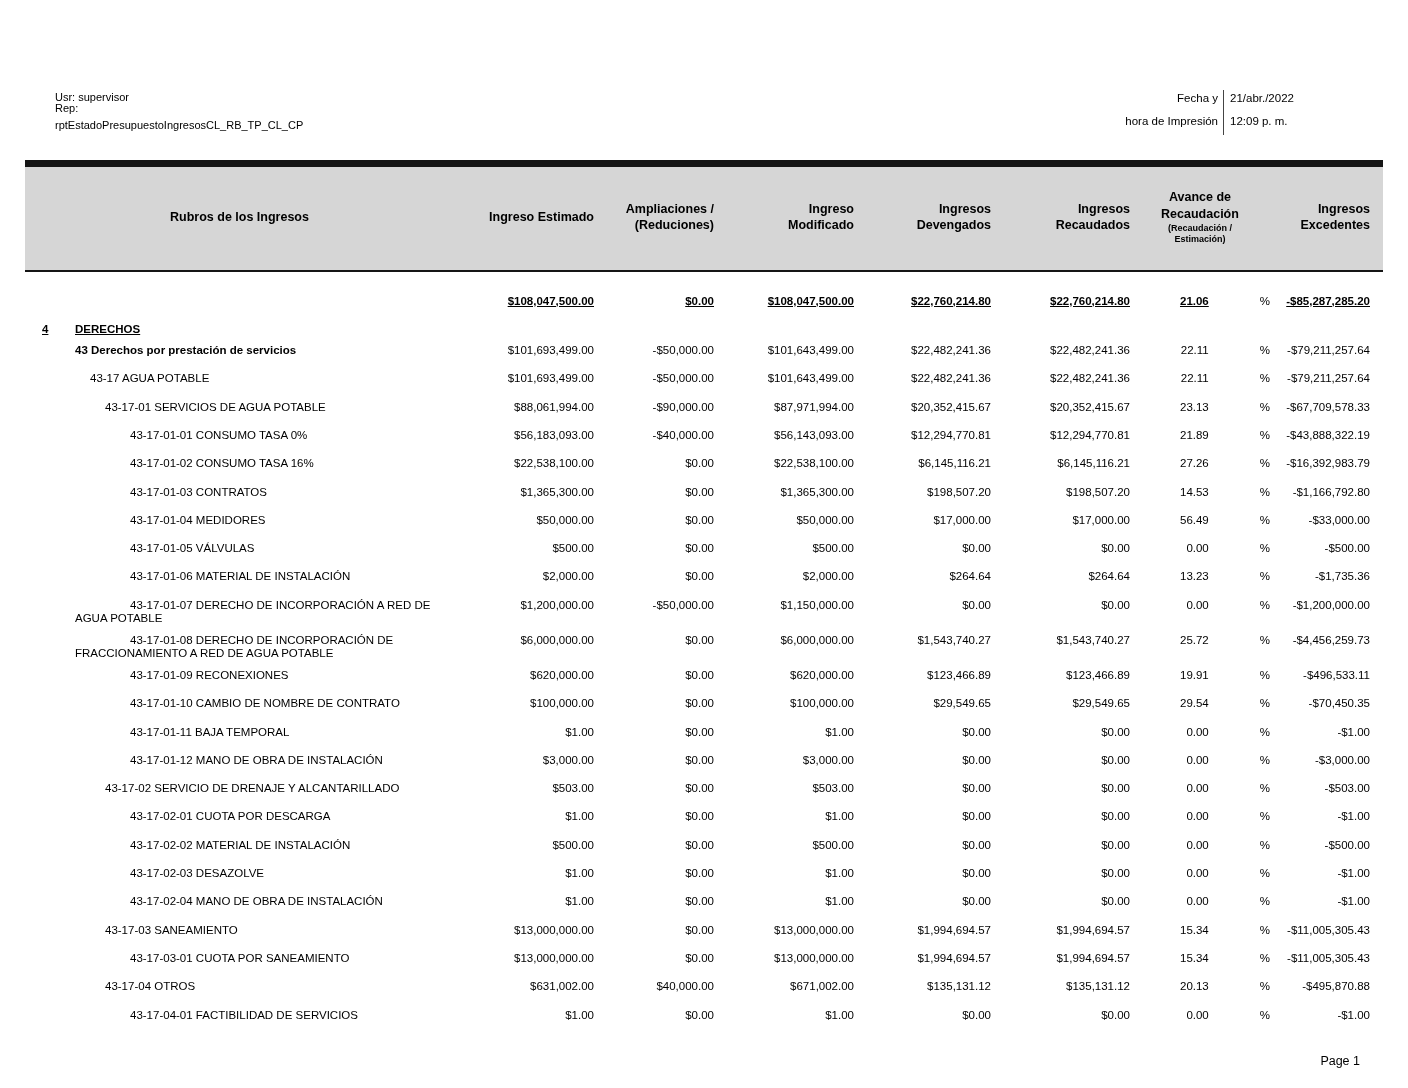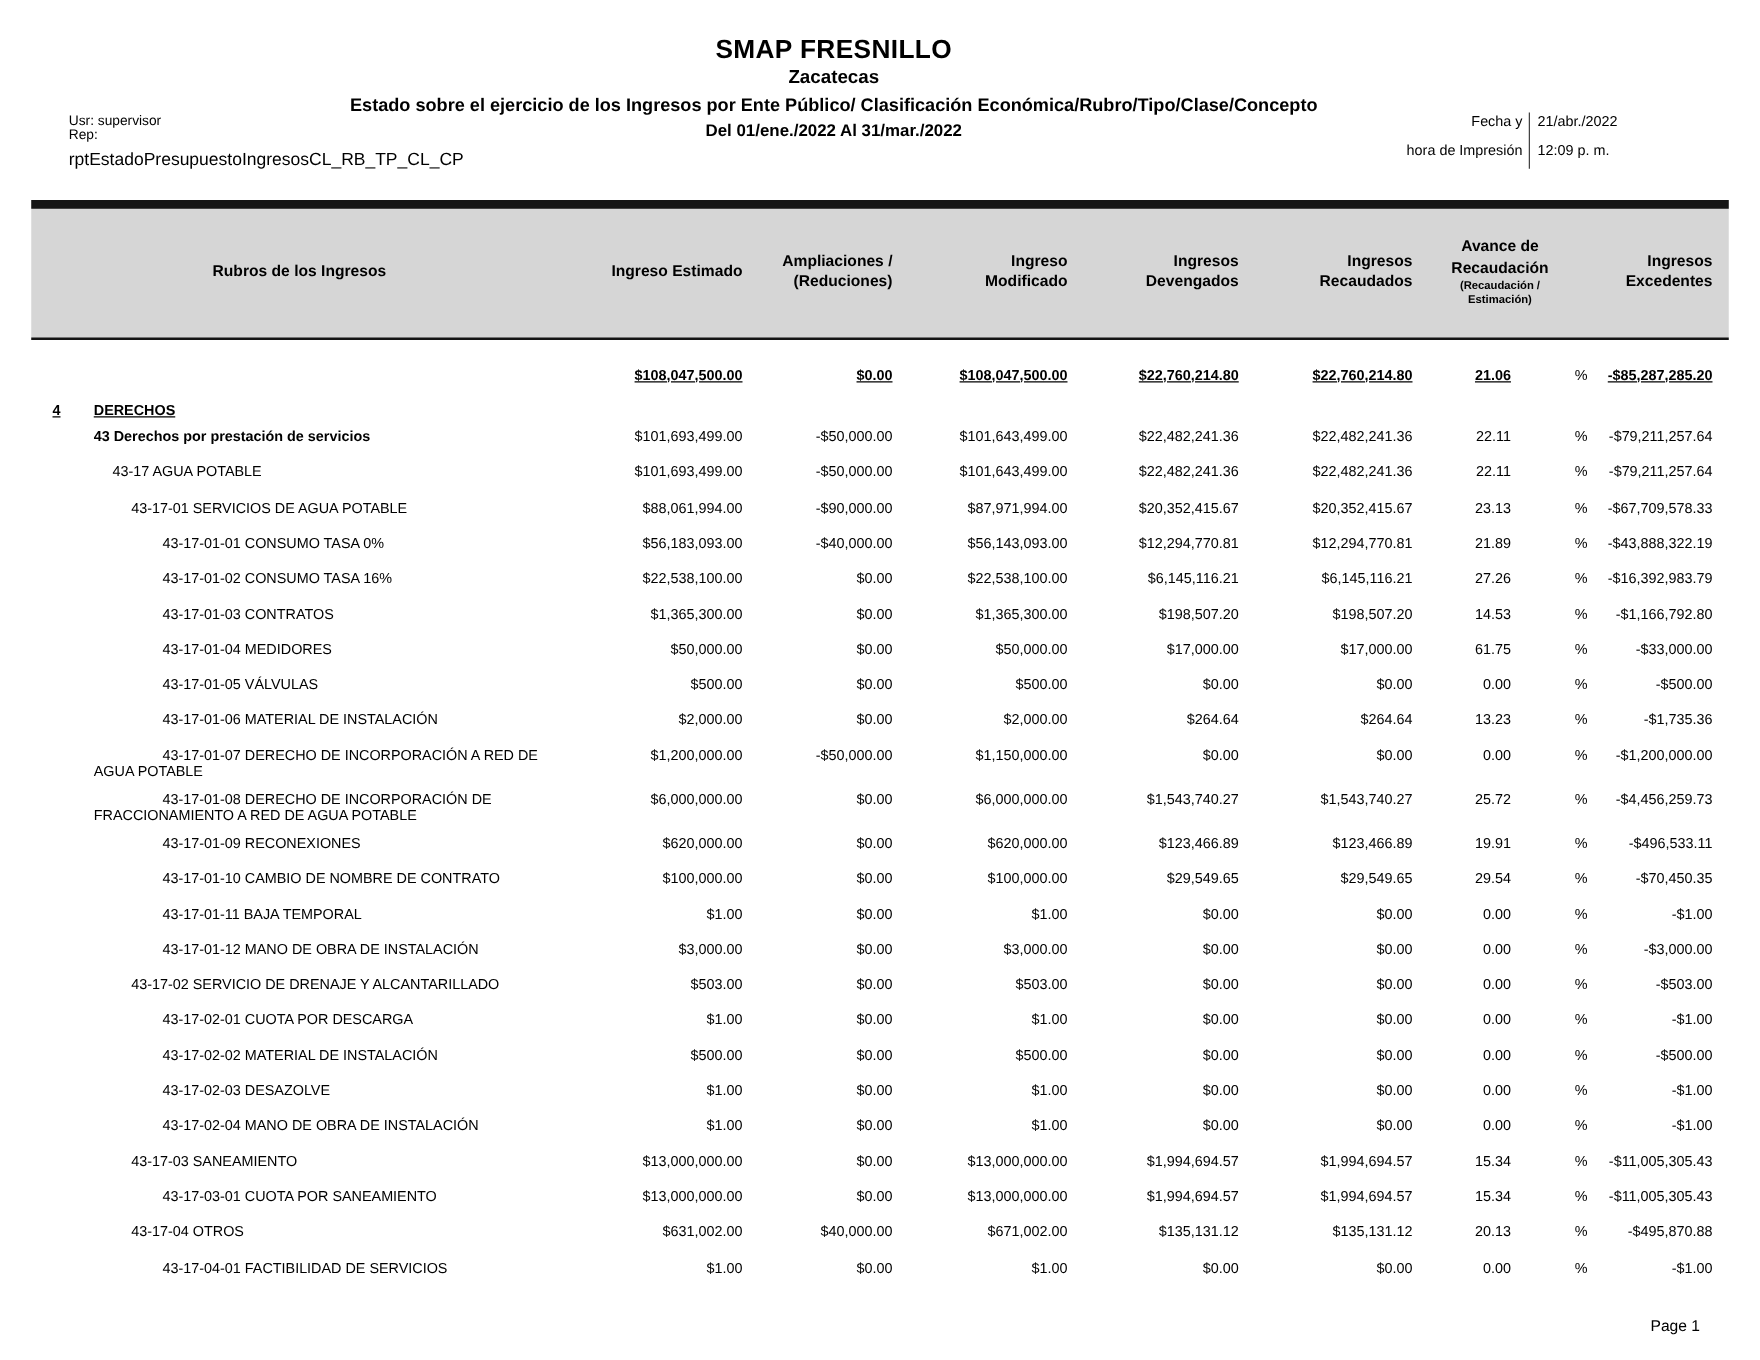--- a/index.html
+++ b/index.html
@@ -18,21 +18,21 @@
   .logo-text { font-size:33px; font-weight:bold; color:#4b2d83; letter-spacing:0.5px; margin-left:-4px; }
 
   .head-center { position:absolute; left:37px; top:28px; width:1260px; text-align:center; }
   .t-org   { font-size:21px; font-weight:bold; letter-spacing:0.3px; }
   .t-state { font-size:15px; font-weight:bold; margin-top:1px; }
   .t-title { font-size:14.5px; font-weight:bold; margin-top:7px; }
   .t-period{ font-size:13.5px; font-weight:bold; margin-top:4px; }
 
   .meta-left { position:absolute; left:55px; top:92px; font-size:11px; line-height:1.05; }
   .meta-left .rep { margin-top:-1px; }
-  .meta-left .rpt { font-size:14px; margin-top:6px; }
+  .meta-left .rpt { font-size:11px; margin-top:6px; }
 
   .meta-right { position:absolute; left:1108px; top:90px; display:flex; font-size:11.5px; }
   .meta-right .labels { width:110px; text-align:right; line-height:1.0; }
   .meta-right .labels div, .meta-right .values div { padding:3px 0 8px 0; }
   .meta-right .sep { border-left:1px solid #444; margin:0 0 0 5px; }
   .meta-right .values { padding-left:6px; line-height:1.0; }
 
   
   .tbl { position:absolute; left:25px; top:160px; width:1358px; }
   .grid-cols {
@@ -81,26 +81,20 @@
   .pagefoot { position:absolute; right:48px; bottom:20px; font-size:12.5px; }
 </style>
 </head>
 <body>
 
 <div class="page">
 
   <div class="hdr">
 
 
-    <div class="head-center">
-      <div class="t-org">SMAP FRESNILLO</div>
-      <div class="t-state">Zacatecas</div>
-      <div class="t-title">Estado sobre el ejercicio de los Ingresos por Ente Público/ Clasificación Económica/Rubro/Tipo/Clase/Concepto</div>
-      <div class="t-period">Del 01/ene./2022 Al 31/mar./2022</div>
-    </div>
 
     <div class="meta-left">
       <div>Usr: supervisor</div>
       <div class="rep">Rep:</div>
       <div class="rpt">rptEstadoPresupuestoIngresosCL_RB_TP_CL_CP</div>
     </div>
 
     <div class="meta-right">
       <div class="labels">
         <div>Fecha y</div>
@@ -253,21 +247,21 @@
     <div class="trow grid-cols t5">
       <div class="labelc">
         <span class="lbl">43-17-01-04 MEDIDORES</span>
       </div>
       <div class="val">$50,000.00</div>
       <div class="val">$0.00</div>
       <div class="val">$50,000.00</div>
       <div class="val">$17,000.00</div>
       <div class="val">$17,000.00</div>
       <div class="pctc">
-        <span class="pv">61.75</span>
+        <span class="pv">56.49</span>
         <span class="ps">%</span>
       </div>
       <div class="val exc-cell">-$33,000.00</div>
     </div>
 
     <div class="trow grid-cols t5">
       <div class="labelc">
         <span class="lbl">43-17-01-05 VÁLVULAS</span>
       </div>
       <div class="val">$500.00</div>

